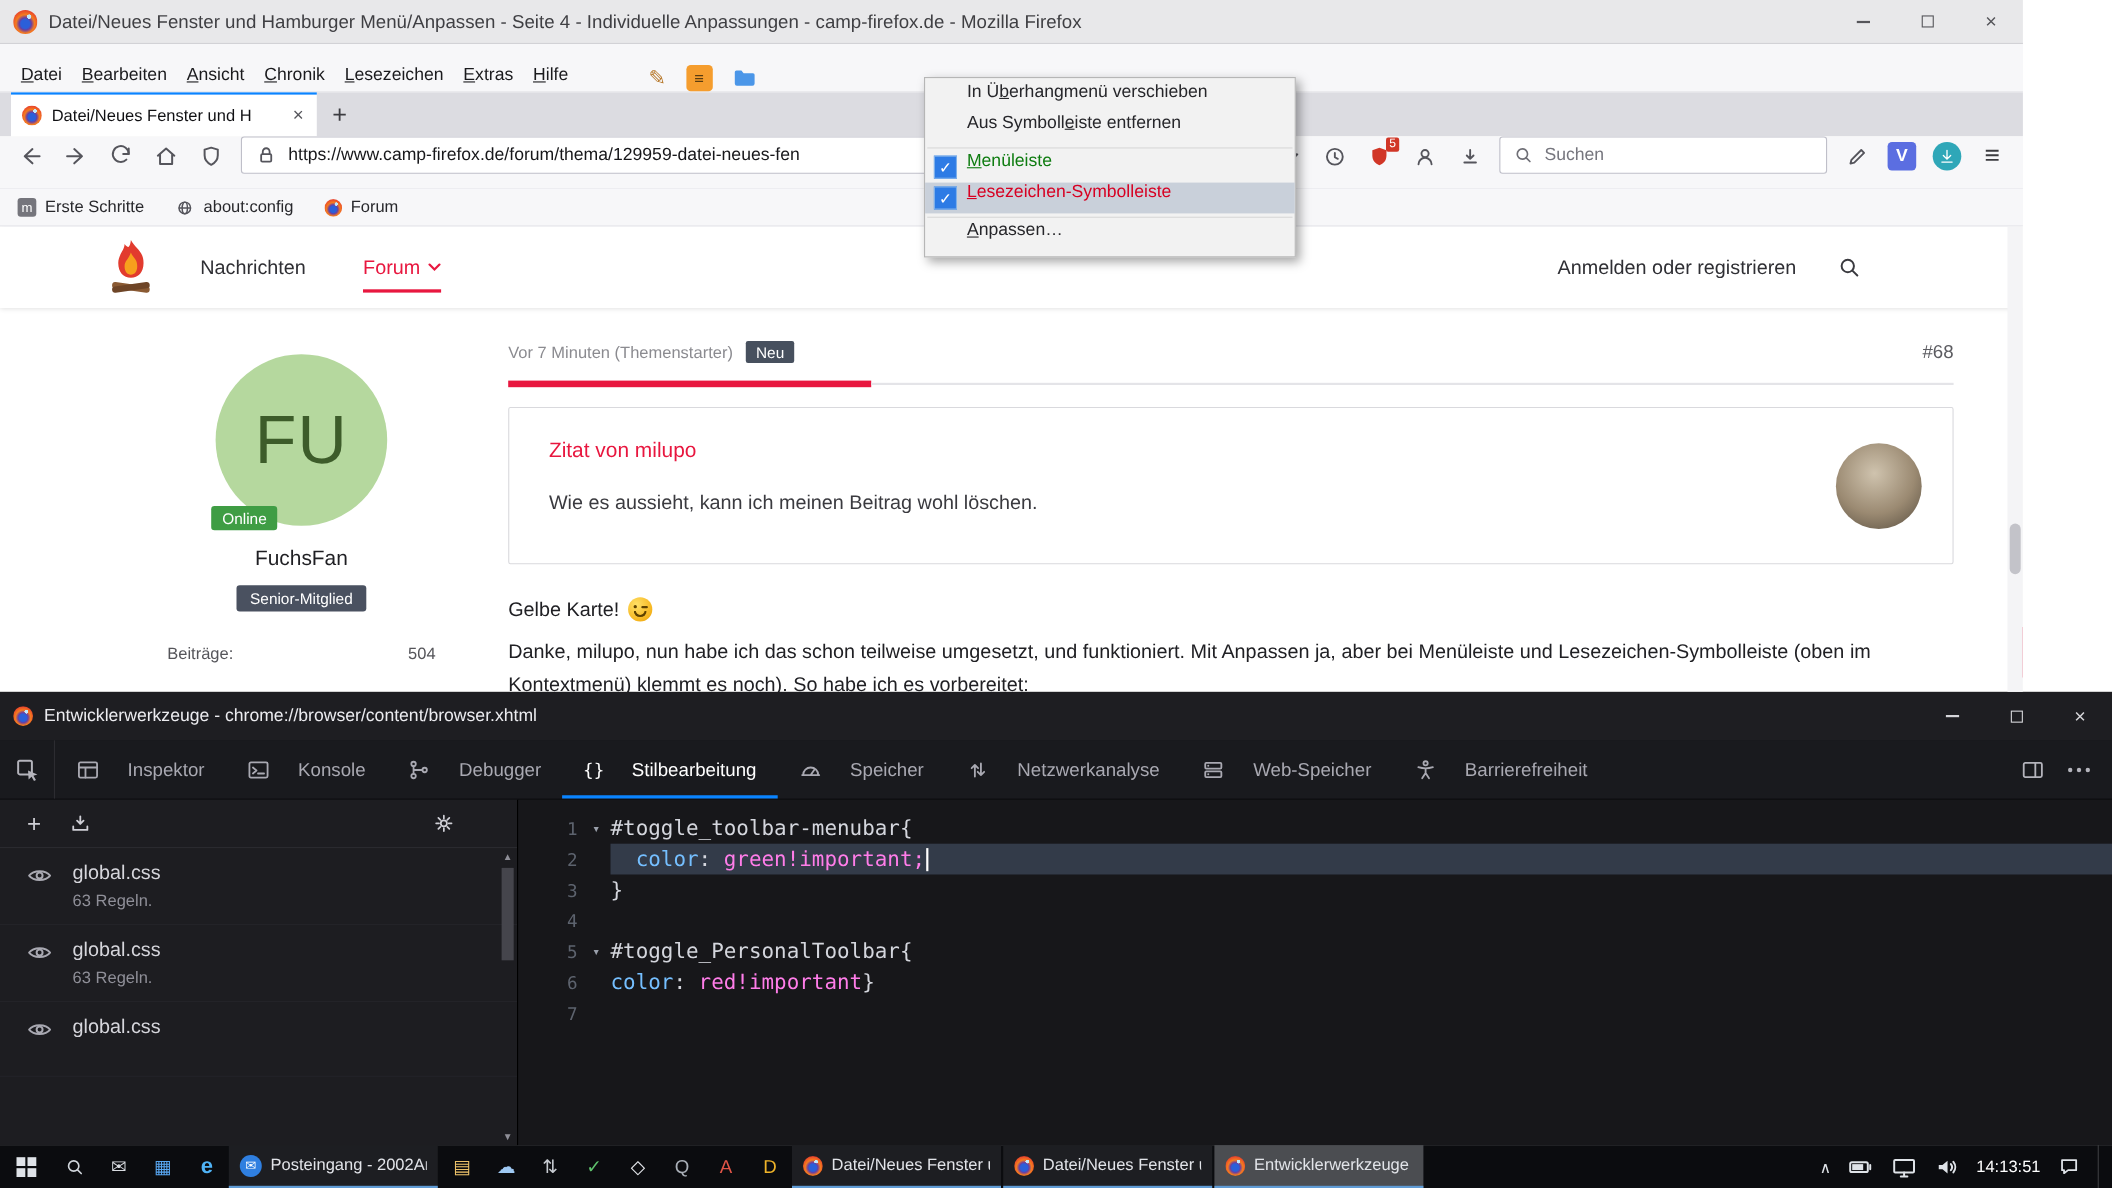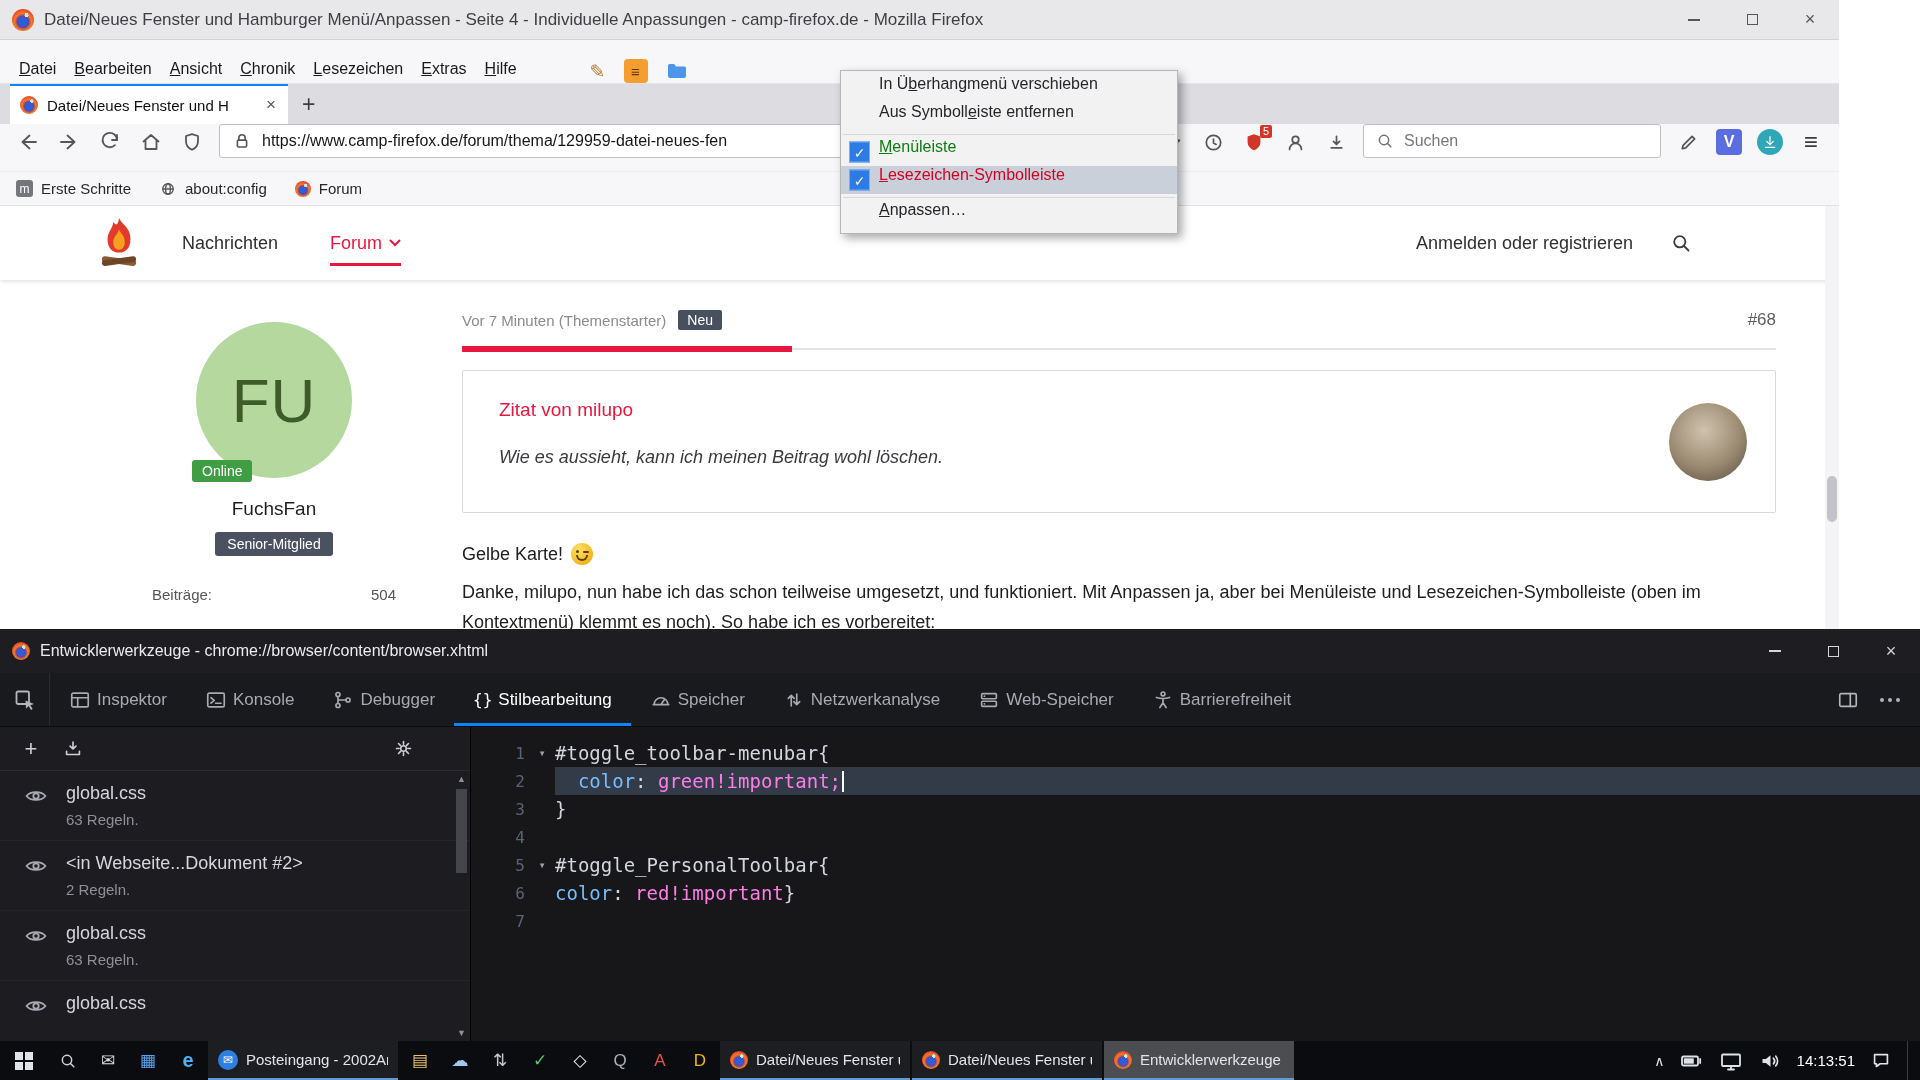--- a/index.html
+++ b/index.html
@@ -74,21 +74,21 @@
 
   .post-main{position:absolute;left:462px;top:104px;width:1314px}
   .meta-row{display:flex;align-items:center;gap:12px;font-size:15px;color:#8b8b90}
   .badge-neu{background:#47505e;color:#fff;font-size:14px;padding:2px 9px;border-radius:2px}
   .post-num{margin-left:auto;font-size:17px;color:#5c5c61}
   .read-bar{display:flex;align-items:center;margin-top:16px}
   .read-bar .red{width:330px;height:6px;background:#e8173f}
   .read-bar .rest{flex:1;height:2px;background:#e4e4e8}
   .quote-box{margin-top:18px;border:1px solid #d9d9dd;border-radius:2px;height:143px;padding:28px 36px;position:relative}
   .quote-title{font-size:19px;color:#e8173f}
-  .quote-text{margin-top:26px;font-size:18px;font-style:italic;color:#3a3a3f}
+  .quote-text{margin-top:26px;font-size:18px;color:#3a3a3f}
   .wolf{position:absolute;right:28px;top:50%;transform:translateY(-50%);width:78px;height:78px;border-radius:50%;
     background:radial-gradient(circle at 45% 35%, #cfc3ae, #9b8a72 55%, #6b5f4e 85%, #4e463a)}
   .post-line{margin-top:30px;font-size:18px;color:#202024;display:flex;align-items:flex-end;gap:8px}
   .post-body{margin-top:12px;font-size:18px;line-height:30px;color:#202024}
   .wink{position:relative;width:22px;height:22px;border-radius:50%;display:inline-block;flex:0 0 auto;
     background:radial-gradient(circle at 35% 30%, #ffe066, #f6b51e 70%, #e09a0c)}
   .wink-eye{position:absolute;left:5px;top:7px;width:3px;height:3px;border-radius:50%;background:#5f4200}
   .wink-line{position:absolute;right:4px;top:8px;width:6px;height:2px;background:#5f4200;border-radius:1px}
   .wink-mouth{position:absolute;left:5px;bottom:4px;width:12px;height:6px;border:2px solid #5f4200;border-top:none;border-radius:0 0 12px 12px}
   .scrolltop{position:absolute;left:1833px;top:364px;width:40px;height:46px;background:#e8173f;border-radius:4px;display:flex;align-items:center;justify-content:center;z-index:3}
@@ -104,21 +104,21 @@
   .ctx-item.hl{background:#c9d0da}
   .ctx-sep{height:1px;background:#d7d7d7;margin:3px 2px}
   .ctx-check{position:absolute;left:8px;top:50%;transform:translateY(-50%);width:21px;height:21px;background:#2d7be5;border:1px solid #7db0ea;color:#fff;font-size:14px;display:flex;align-items:center;justify-content:center}
 
   
   .dt-window{position:absolute;left:0;top:629px;width:1920px;height:412px;background:#17171a;color:#d4d6dd}
   .dt-titlebar{height:44px;background:#1e1e22;display:flex;align-items:center;padding-left:12px}
   .dt-title{font-size:16px;color:#ececf0;margin-left:10px;white-space:nowrap}
   .dt-tabsbar{height:54px;background:#191a1e;border-bottom:1px solid #0c0c0e;display:flex;align-items:stretch}
   .dt-pick{width:50px;display:flex;align-items:center;justify-content:center;color:#b4b4bc;border-right:1px solid #2c2c31}
-  .dt-tab{display:flex;align-items:center;gap:6px;padding:0 19px;font-size:17px;color:#a9a9b2;white-space:nowrap}
+  .dt-tab{display:flex;align-items:center;gap:25px;padding:0 19px;font-size:17px;color:#a9a9b2;white-space:nowrap}
   .dt-tab.active{color:#fff;box-shadow:inset 0 -3px 0 #0a84ff}
   .braces{font-family:"DejaVu Sans Mono",monospace;font-size:16px}
   .dt-tabs-right{margin-left:auto;display:flex;align-items:center;gap:6px;padding-right:12px;color:#b4b4bc}
   .dt-iconbtn{width:36px;height:36px;display:flex;align-items:center;justify-content:center}
 
   .dt-content{display:flex;height:314px}
   .dt-side{width:471px;background:#1d1d21;border-right:1px solid #000;position:relative;display:flex;flex-direction:column}
   .side-toolbar{height:44px;flex:0 0 44px;display:flex;align-items:center;gap:8px;padding:0 14px;border-bottom:1px solid #2a2a2f;color:#cfcfd6}
   .st-btn{width:34px;height:34px;display:flex;align-items:center;justify-content:center;font-size:22px}
   .st-btn.gear{margin-left:auto;margin-right:36px}
@@ -554,30 +554,20 @@
           <div class="sheet-name">global.css</div>
           <div class="sheet-rules">63 Regeln.</div>
         </div>
         <div class="sheet">
           <span class="eye">
               <svg class="sic" width="24" height="16" viewBox="0 0 24 16">
                 <path d="M2.5 8C6.5 2.8 17.5 2.8 21.5 8 17.5 13.2 6.5 13.2 2.5 8Z"></path>
                 <circle cx="12" cy="8" r="2.7"></circle>
               </svg>
             </span>
-          <div class="sheet-name">&lt;in Webseite...Dokument #2&gt;</div>
-          <div class="sheet-rules">2 Regeln.</div>
-        </div>
-        <div class="sheet">
-          <span class="eye">
-              <svg class="sic" width="24" height="16" viewBox="0 0 24 16">
-                <path d="M2.5 8C6.5 2.8 17.5 2.8 21.5 8 17.5 13.2 6.5 13.2 2.5 8Z"></path>
-                <circle cx="12" cy="8" r="2.7"></circle>
-              </svg>
-            </span>
           <div class="sheet-name">global.css</div>
           <div class="sheet-rules">63 Regeln.</div>
         </div>
         <div class="sheet">
           <span class="eye">
               <svg class="sic" width="24" height="16" viewBox="0 0 24 16">
                 <path d="M2.5 8C6.5 2.8 17.5 2.8 21.5 8 17.5 13.2 6.5 13.2 2.5 8Z"></path>
                 <circle cx="12" cy="8" r="2.7"></circle>
               </svg>
             </span>

